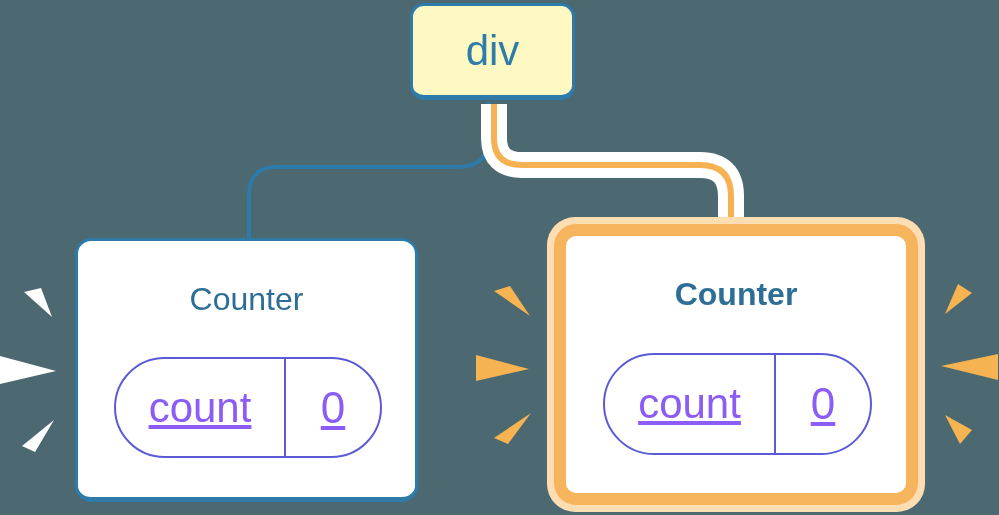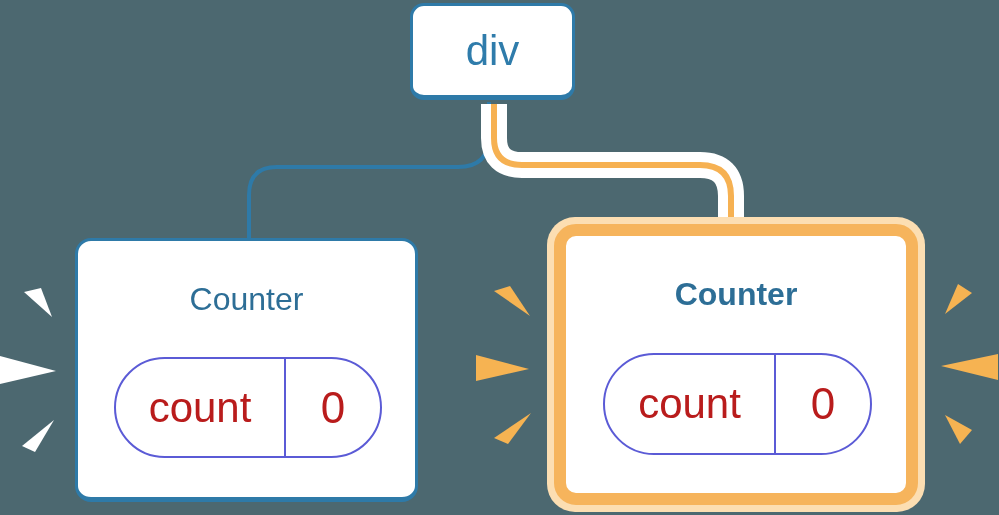--- a/index.html
+++ b/index.html
@@ -14,21 +14,21 @@
     background:#4c6870;
     overflow:hidden;
   }
   .edges-layer{
     position:absolute;left:0;top:0;width:999px;height:515px;
   }
   
   .root-node{
     position:absolute;left:410px;top:3px;width:165px;height:97px;
     box-sizing:border-box;
-    background:#ffffff;
+    background:#fef9c3;
     border:3px solid #2e7aa8;border-bottom-width:5px;
     border-radius:14px;
     display:flex;align-items:center;justify-content:center;
     font-size:42px;font-weight:500;color:#2f7cab;
     z-index:2;
   }
   
   .card-left{
     position:absolute;left:75px;top:238px;width:343px;height:264px;
     box-sizing:border-box;
@@ -59,22 +59,23 @@
   }
   .card-title.regular{font-weight:500;}
   .card-title.bold{font-weight:800;}
   
   .state-pill{
     position:absolute;
     box-sizing:border-box;
     border:2.5px solid #5b5bd6;
     border-radius:60px;
     display:flex;align-items:stretch;
-    color:#b91c1c;
+    color:#8b5cf6;
     background:#ffffff;
+    text-decoration:underline;
   }
   .pill-left{
     flex:1;display:flex;align-items:center;justify-content:center;
     font-size:42px;
   }
   .pill-right{
     width:94px;display:flex;align-items:center;justify-content:center;
     border-left:2.5px solid #5b5bd6;
     font-size:44px;
   }

